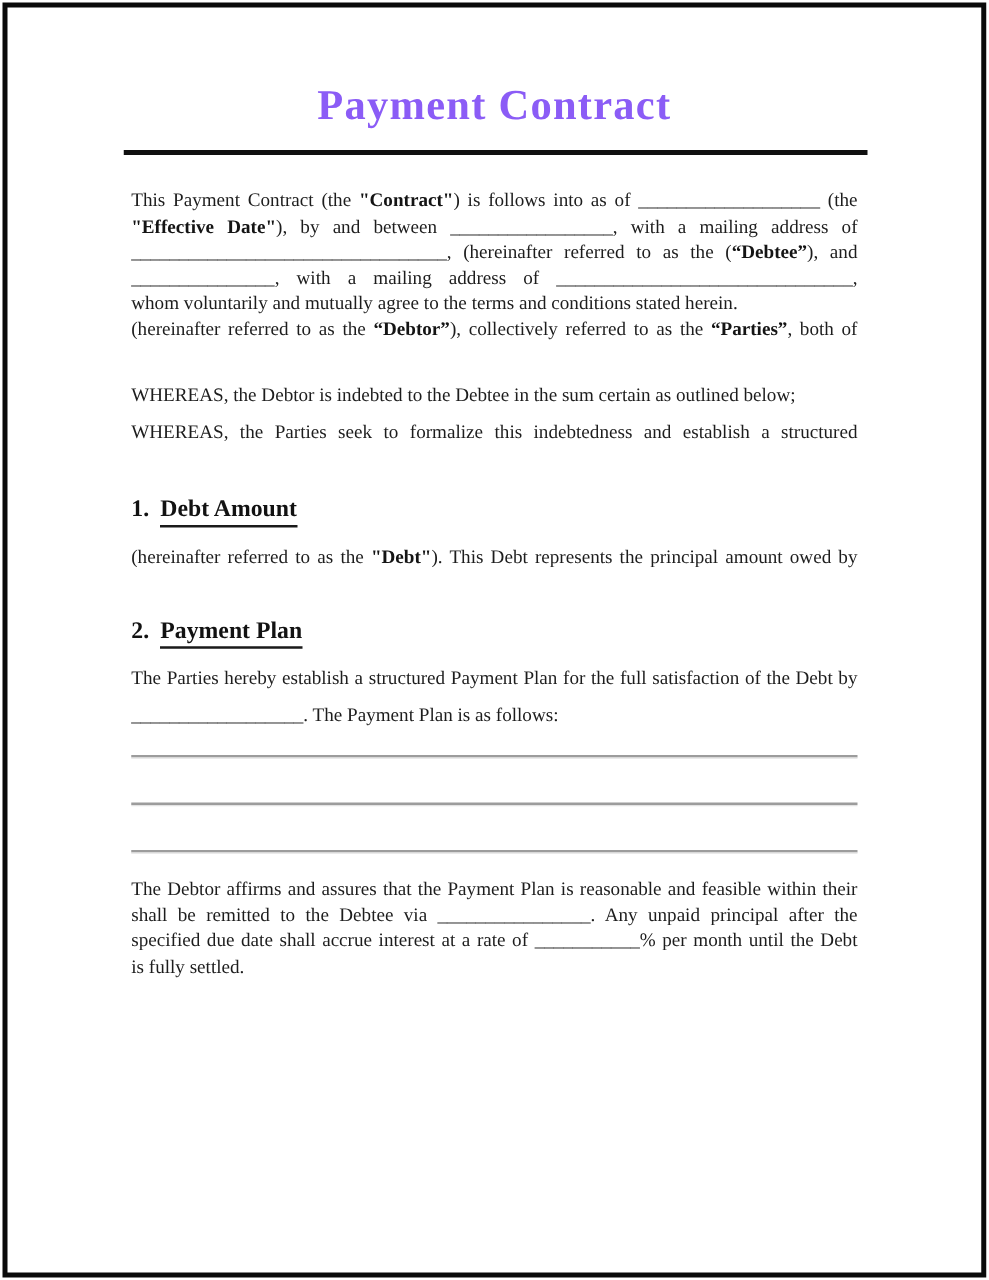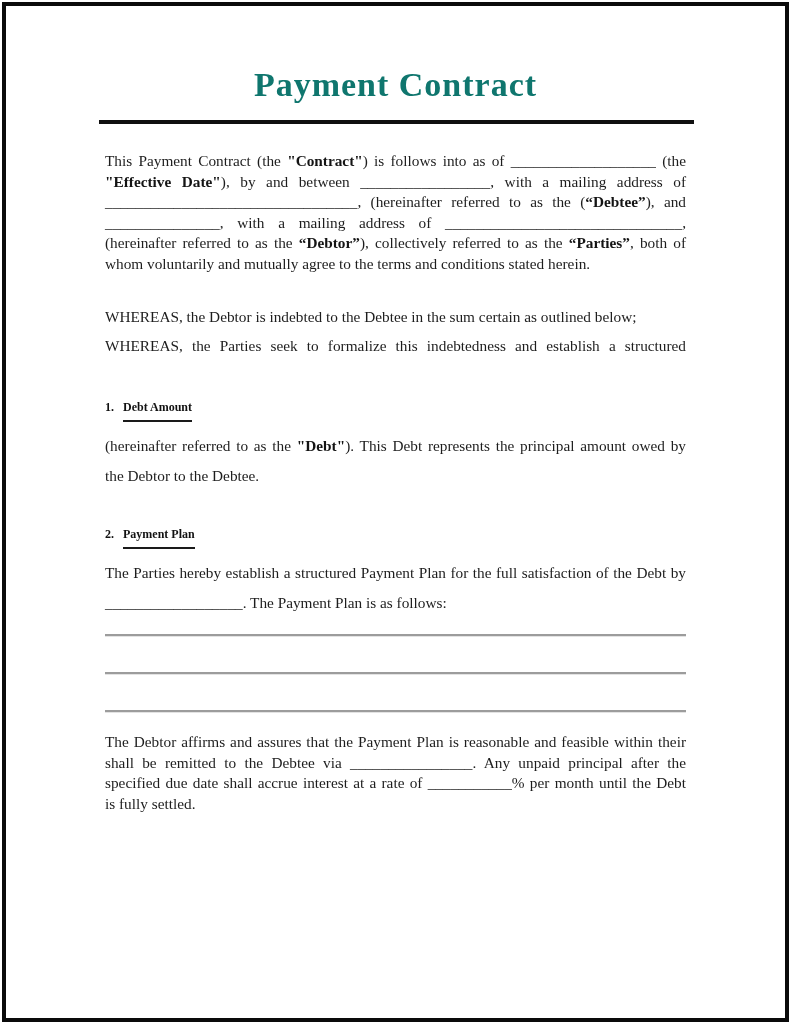--- a/index.html
+++ b/index.html
@@ -4,33 +4,33 @@
 <style>
   html,body { margin:0; padding:0; background:#ffffff; }
   .page {
     position:relative; width:791px; height:1024px; background:#ffffff;
     font-family:"Liberation Serif","DejaVu Serif",serif; color:#1d1d1d;
     overflow:hidden;
   }
   .frame { position:absolute; inset:2px; border:4px solid #0a0a0a; pointer-events:none; }
   .content { padding:66px 105px 0 105px; }
 
-  h1.title { margin:0; font-weight:bold; font-size:34px; line-height:38px; text-align:center; letter-spacing:1px; color:#0f766e; }
+  h1.title { margin:0; font-weight:bold; font-size:34px; line-height:38px; text-align:center; letter-spacing:1px; color:#8b5cf6; }
   .title-rule { height:4px; background:#101010; margin:16px -8px 0 -6px; }
 
   p.ln { margin:0; font-size:15.3px; line-height:20.5px; text-align:justify; word-spacing:normal; }
   p.ln.j { text-align-last:justify; }
   b { font-weight:bold; color:#141414; }
   .blank { white-space:nowrap; }
 
   .intro { margin-top:27px; }
   .recitals { margin-top:33px; }
   .recitals .para + .para { margin-top:8px; }
 
-  h2.sec-heading { margin:0; font-size:12px; line-height:23px; font-weight:bold; color:#121212; }
+  h2.sec-heading { margin:0; font-size:19px; line-height:23px; font-weight:bold; color:#121212; }
   h2.sec-heading .num { margin-right:9px; }
   h2.sec-heading .lbl { display:inline-block; border-bottom:2px solid #1a1a1a; padding-bottom:1px; }
   #sec1-heading { margin-top:40px; }
   #sec2-heading { margin-top:32px; }
   .sec-para { margin-top:9px; }
   .sec-para p.ln { line-height:30px; }
 
   .plan-lines { margin-top:16px; }
   .fill-line { height:0; border-top:2px solid #9c9c9c; border-bottom:1px solid #e3e3e3; }
   .fill-line + .fill-line { margin-top:35px; }
@@ -45,37 +45,36 @@
   <div class="content">
 
     <h1 class="title">Payment Contract</h1>
     <div class="title-rule"></div>
 
     <div class="intro">
       <p class="ln j"><span>This Payment Contract (the </span><b>"Contract"</b><span>) is follows into as of </span><span class="blank">___________________</span><span> (the</span></p>
       <p class="ln j"><b>"Effective Date"</b><span>), by and between </span><span class="blank">_________________</span><span>, with a mailing address of</span></p>
       <p class="ln j"><span class="blank">_________________________________</span><span>, (hereinafter referred to as the (</span><b>“Debtee”</b><span>), and</span></p>
       <p class="ln j"><span class="blank">_______________</span><span>, with a mailing address of </span><span class="blank">_______________________________</span><span>,</span></p>
+      <p class="ln"><span>whom voluntarily and mutually agree to the terms and conditions stated herein.</span></p>
       <p class="ln j"><span>(hereinafter referred to as the </span><b>“Debtor”</b><span>), collectively referred to as the </span><b>“Parties”</b><span>, both of</span></p>
-      <p class="ln"><span>whom voluntarily and mutually agree to the terms and conditions stated herein.</span></p>
     </div>
 
     <div class="recitals">
       <div class="para">
         <p class="ln"><span>WHEREAS, the Debtor is indebted to the Debtee in the sum certain as outlined below;</span></p>
       </div>
       <div class="para">
         <p class="ln j"><span>WHEREAS, the Parties seek to formalize this indebtedness and establish a structured</span></p>
       </div>
     </div>
 
     <h2 class="sec-heading" id="sec1-heading"><span class="num">1.</span><span class="lbl">Debt Amount</span></h2>
     <div class="sec-para">
       <p class="ln j"><span>(hereinafter referred to as the </span><b>"Debt"</b><span>). This Debt represents the principal amount owed by</span></p>
-      <p class="ln"><span>the Debtor to the Debtee.</span></p>
     </div>
 
     <h2 class="sec-heading" id="sec2-heading"><span class="num">2.</span><span class="lbl">Payment Plan</span></h2>
     <div class="sec-para">
       <p class="ln j"><span>The Parties hereby establish a structured Payment Plan for the full satisfaction of the Debt by</span></p>
       <p class="ln"><span class="blank">__________________</span><span>. The Payment Plan is as follows:</span></p>
     </div>
 
     <div class="plan-lines">
       <div class="fill-line"></div>

